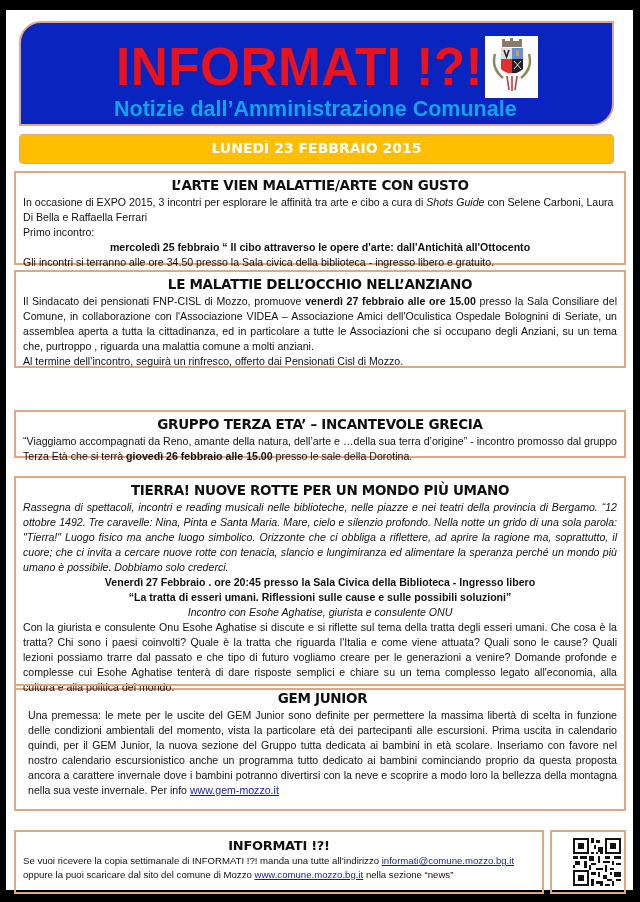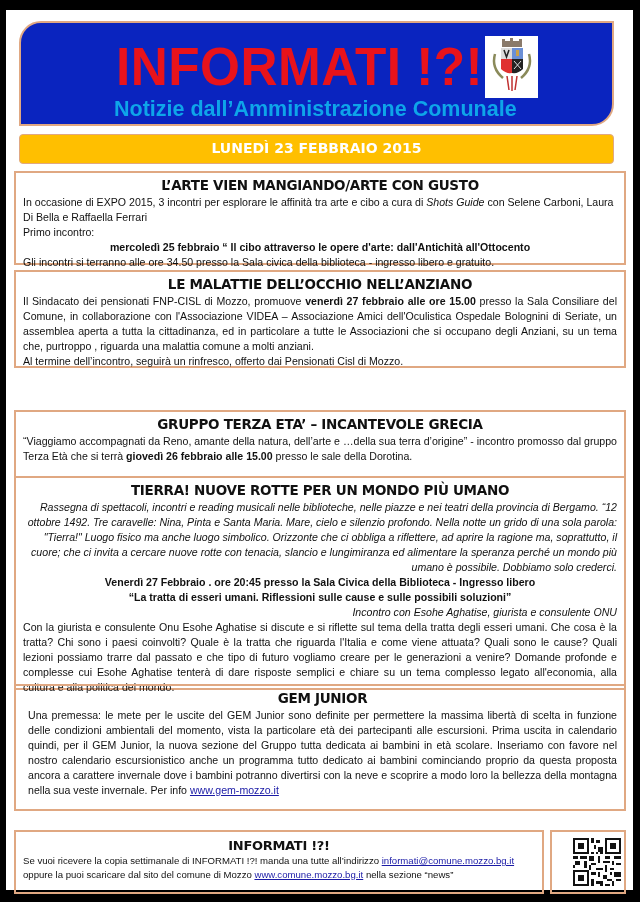--- a/index.html
+++ b/index.html
@@ -39,21 +39,21 @@
     font-family: "Liberation Sans", sans-serif;
   }
   .box .h {
     text-align: center; font-weight: bold; font-size: 13.5px; line-height: 19px; margin-top: 1px;
     font-family: "DejaVu Sans", sans-serif; letter-spacing: -0.3px;
   }
   .box p { margin: 0; }
   .j { text-align: justify; }
   .c { text-align: center; }
   .b { font-weight: bold; }
-  .i { font-style: italic; text-align: right; }
+  .i { font-style: italic; }
   a.link { color: #1a1aa6; text-decoration: underline; }
   .qrbox {
     position: absolute; left: 544px; top: 820px; width: 76px; height: 64px;
     border: 2px solid #e0a882; box-sizing: border-box;
   }
   .qr { position: absolute; left: 21px; top: 6px; width: 48px; height: 48px; }
 </style>
 </head>
 <body>
 
@@ -78,34 +78,34 @@
         <path d="M44 18 Q48 32 36 42" stroke="#8a8a5a" stroke-width="2.5" fill="none"></path>
         <path d="M22 40 L24 54 M27 40 L27 55 M32 40 L30 54" stroke="#c03030" stroke-width="1.5"></path>
       </svg>
     </div>
     <div class="mast-sub">Notizie dall’Amministrazione Comunale</div>
   </div>
 
   <div class="datebar">LUNEDÌ 23 FEBBRAIO 2015</div>
 
   <div class="box" style="top:161px;height:94px;">
-    <div class="h">L’ARTE VIEN MANGIANDO/ARTE CON GUSTO</div>
+    <div class="h">L’ARTE VIEN MALATTIE/ARTE CON GUSTO</div>
     <p><span>In occasione di EXPO 2015, 3 incontri per esplorare le affinità tra arte e cibo a cura di </span><span class="i">Shots Guide</span><span> con Selene Carboni, Laura Di Bella e Raffaella Ferrari</span></p>
     <p>Primo incontro:</p>
     <p class="c b">mercoledì 25 febbraio “ Il cibo attraverso le opere d'arte: dall'Antichità all'Ottocento</p>
     <p>Gli incontri si terranno alle ore 34.50 presso la Sala civica della biblioteca - ingresso libero e gratuito.</p>
   </div>
 
   <div class="box j" style="top:260px;height:98px;">
     <div class="h">LE MALATTIE DELL’OCCHIO NELL’ANZIANO</div>
     <p><span>Il Sindacato dei pensionati FNP-CISL di Mozzo, promuove </span><span class="b">venerdì 27 febbraio alle ore 15.00</span><span> presso la Sala Consiliare del Comune,  in collaborazione con l'Associazione VIDEA – Associazione Amici dell'Oculistica Ospedale Bolognini di Seriate, un assemblea aperta a tutta la cittadinanza,  ed in particolare a tutte le Associazioni che si occupano degli Anziani, su un tema che, purtroppo , riguarda una malattia comune a molti anziani.</span></p>
     <p>Al termine dell’incontro, seguirà un rinfresco, offerto dai Pensionati Cisl di Mozzo.</p>
   </div>
 
-  <div class="box j" style="top:400px;height:68px;">
+  <div class="box j" style="top:400px;height:48px;">
     <div class="h">GRUPPO TERZA ETA’ – INCANTEVOLE GRECIA</div>
     <p><span>“Viaggiamo accompagnati da Reno, amante della natura, dell’arte e …della sua terra d’origine” - incontro promosso dal gruppo Terza Età che si terrà </span><span class="b">giovedì 26 febbraio alle 15.00</span><span> presso le sale della Dorotina.</span></p>
   </div>
 
   <div class="box j" style="top:466px;height:214px;">
     <div class="h">TIERRA! NUOVE ROTTE PER UN MONDO PIÙ UMANO</div>
     <p class="i">Rassegna di spettacoli, incontri e reading musicali nelle biblioteche, nelle piazze e nei teatri della provincia di Bergamo. “12 ottobre 1492. Tre caravelle: Nina, Pinta e Santa Maria. Mare, cielo e silenzio profondo. Nella notte un grido di una sola parola: "Tierra!" Luogo fisico ma anche luogo simbolico. Orizzonte che ci obbliga a riflettere, ad aprire la ragione ma, soprattutto, il cuore; che ci invita a cercare nuove rotte con tenacia, slancio e lungimiranza ed alimentare la speranza perché un mondo più umano è possibile. Dobbiamo solo crederci.</p>
     <p class="c b">Venerdì 27 Febbraio . ore 20:45 presso la Sala Civica della Biblioteca - Ingresso libero</p>
     <p class="c b">“La tratta di esseri umani.  Riflessioni sulle cause e sulle possibili soluzioni”</p>
     <p class="c i">Incontro con Esohe Aghatise, giurista e consulente ONU</p>

